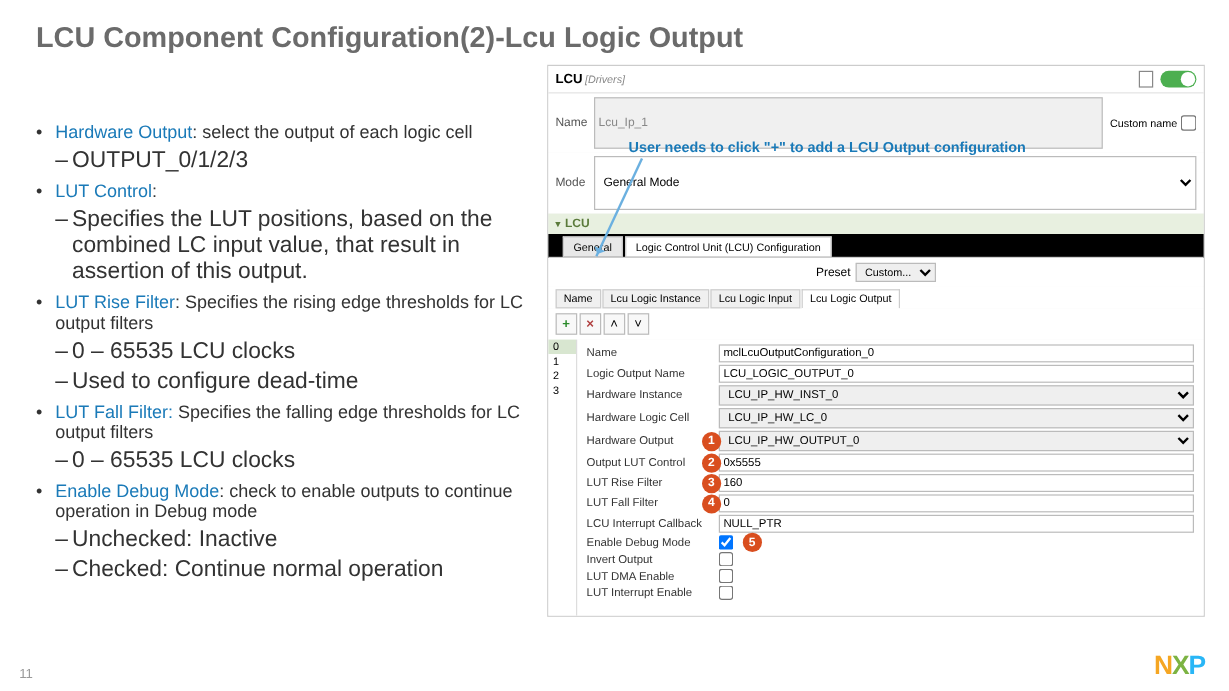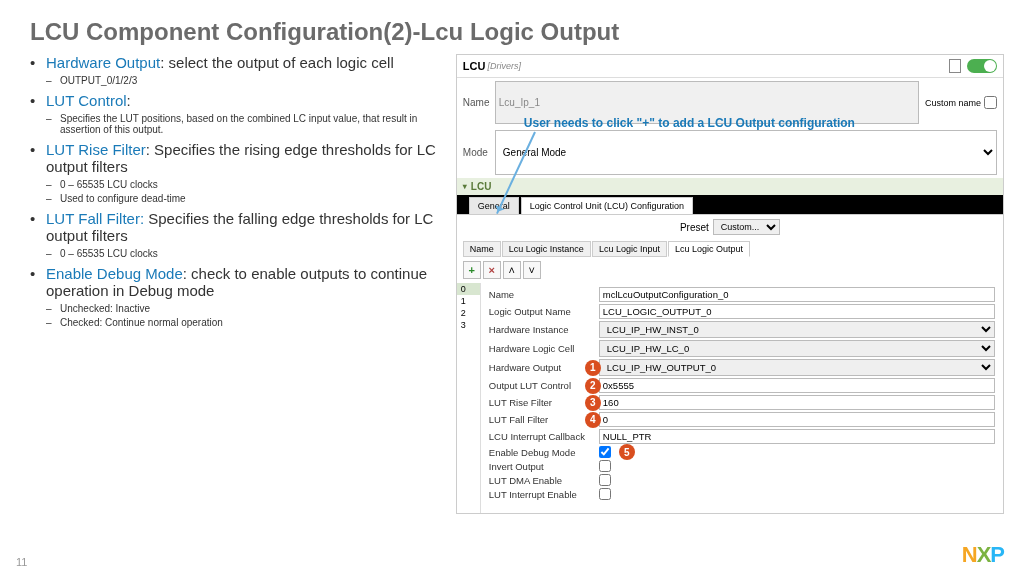--- a/index.html
+++ b/index.html
@@ -1,25 +1,25 @@
 <!DOCTYPE html>
 <html><head>
 <meta charset="utf-8">
 <style>
 * { box-sizing: border-box; margin: 0; padding: 0; }
 body { font-family: Arial, sans-serif; width: 1024px; height: 576px; background: #fff; position: relative; overflow: hidden; }
 .slide-title { font-size: 24px; font-weight: bold; color: #6b6b6b; padding: 18px 30px 8px; }
 .content { display: flex; padding: 0 20px; }
-.left-col { width: 445px; padding-left: 10px; }
+.left-col { width: 445px; padding-left: 10px; margin-top: 48px; }
 .left-col ul { list-style: none; }
 .left-col > ul > li { font-size: 15px; color: #333; margin-bottom: 6px; position: relative; padding-left: 16px; }
 .left-col > ul > li::before { content: "•"; position: absolute; left: 0; color: #333; }
 .left-col .term { color: #1a7ab8; }
 .left-col ul ul { margin-top: 4px; }
-.left-col ul ul li { font-size: 10px; color: #333; position: relative; padding-left: 14px; margin-bottom: 3px; }
+.left-col ul ul li { font-size: 19px; color: #333; position: relative; padding-left: 14px; margin-bottom: 3px; }
 .left-col ul ul li::before { content: "–"; position: absolute; left: 0; }
 .right-col { width: 560px; position: relative; }
 .panel { border: 1px solid #ccc; background: #f7f7f7; font-size: 10px; }
 .panel-header { display: flex; align-items: center; padding: 4px 6px; border-bottom: 1px solid #ddd; background: #fff; }
 .panel-header .lcu-title { font-weight: bold; font-size: 11px; }
 .panel-header .drivers { color: #888; font-style: italic; font-size: 9px; margin-left: 2px; }
 .panel-header .spacer { flex: 1; }
 .toggle { width: 30px; height: 14px; background: #4caf50; border-radius: 7px; position: relative; }
 .toggle::after { content: ""; position: absolute; right: 1px; top: 1px; width: 12px; height: 12px; background: #fff; border-radius: 50%; }
 .doc-icon { width: 12px; height: 14px; border: 1px solid #888; margin-right: 6px; position: relative; }

